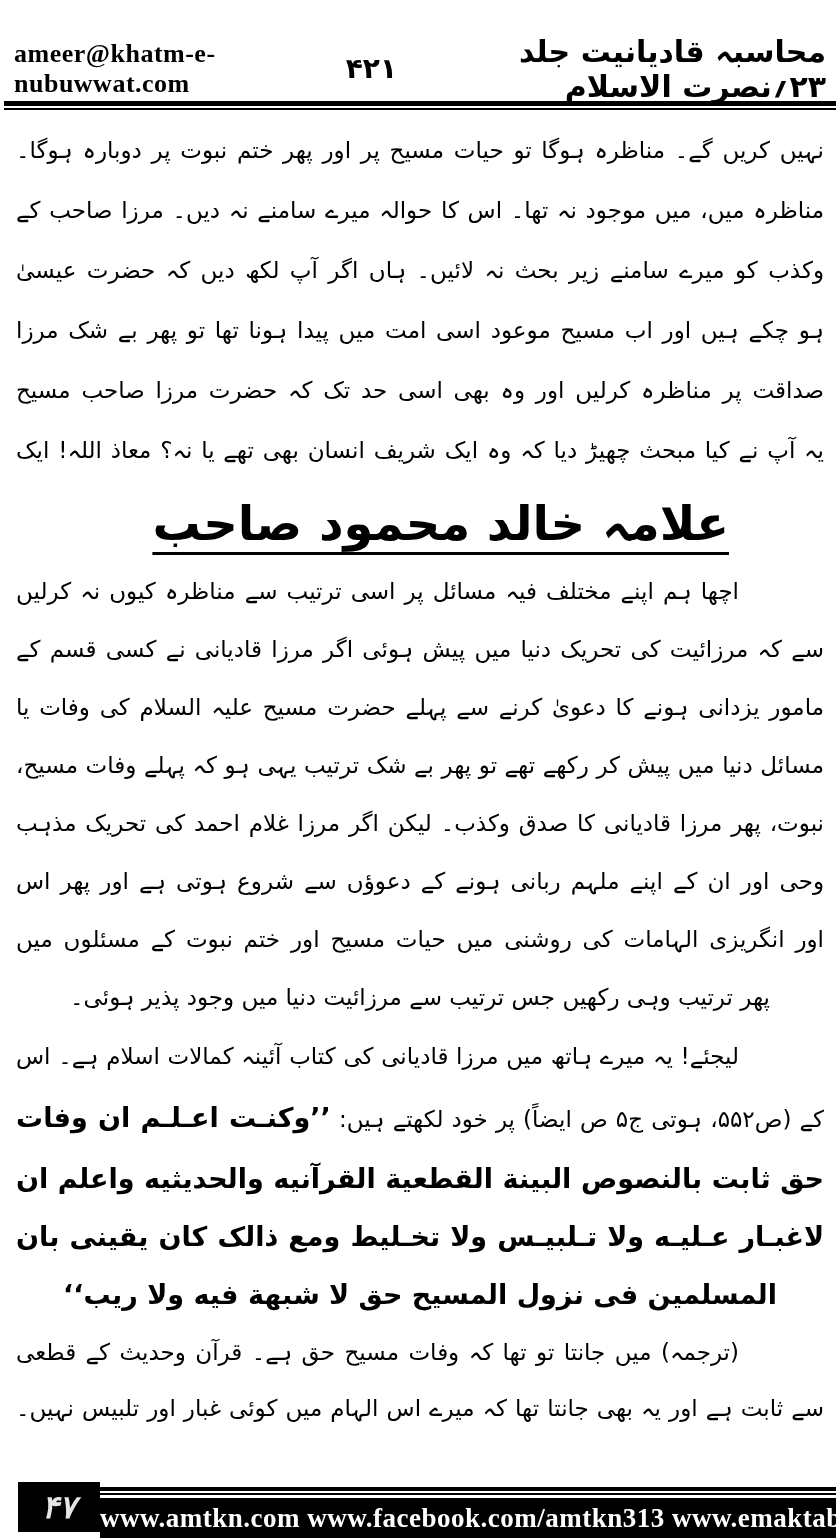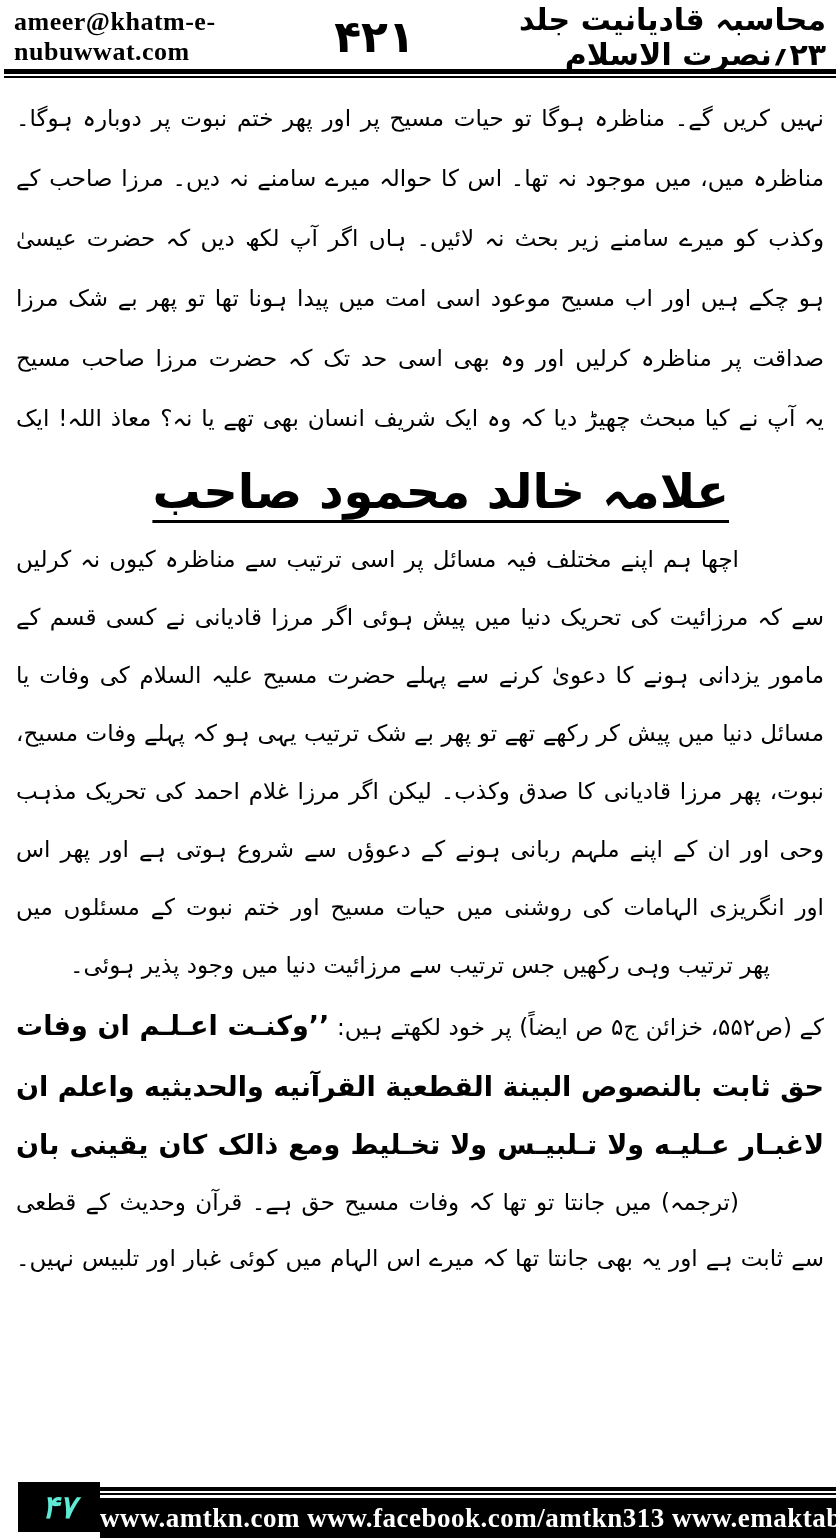--- a/index.html
+++ b/index.html
@@ -8,28 +8,28 @@
     width:840px; height:1540px;
     margin:0 auto;
     background:#ffffff;
     color:#000;
     overflow:hidden;
     font-family:"DejaVu Sans", sans-serif;
   }
   
   .header {
     display:flex; align-items:center;
-    height:58px; padding:8px 14px 0 14px;
+    height:58px; padding:8px 14px 0 14px;margin-top:32px;
   }
   .email {
     font-family:"Liberation Serif", serif;
     font-weight:bold; font-size:26px; letter-spacing:0.5px;
   }
   .pagenum {
-    font-weight:bold; font-size:44px; margin-left:52px; line-height:1;
+    font-weight:bold; font-size:28px; margin-left:52px; line-height:1;
   }
   .book-title {
     margin-left:auto; direction:rtl;
     font-weight:bold; font-size:30px;
   }
   .rule-thick { height:5px; background:#000; margin:3px 4px 0 4px; }
   .rule-thin  { height:2px; background:#000; margin:2px 4px 0 4px; }
 
   
   main { display:block; padding:10px 16px 0 16px; direction:rtl; }
@@ -57,21 +57,21 @@
     font-weight:bold; font-size:27px;
     height:58px; line-height:58px;
   }
   .trans .line { height:56px; line-height:56px; }
 
   
   .footer { position:absolute; left:0; right:0; bottom:0; height:66px; }
   .corner-box {
     position:absolute; left:18px; bottom:8px;
     width:82px; height:50px;
-    background:#000; color:#5eead4;
+    background:#000; color:#e5e5e5;
     font-weight:bold; font-size:32px;
     line-height:50px; text-align:center;
     font-style:italic;
   }
   .footer-right { position:absolute; left:100px; right:4px; bottom:2px; }
   .f-rule-thick { height:4px; background:#000; margin-bottom:2px; }
   .f-rule-thin  { height:2px; background:#000; margin-bottom:3px; }
   .links-bar {
     height:40px; background:#000; color:#fff;
     text-align:center; line-height:40px;
@@ -112,26 +112,28 @@
       <div class="line">سے کہ مرزائیت کی تحریک دنیا میں پیش ہوئی اگر مرزا قادیانی نے کسی قسم کے ملہم ربانی اور</div>
       <div class="line">مامور یزدانی ہونے کا دعویٰ کرنے سے پہلے حضرت مسیح علیہ السلام کی وفات یا اجرائے نبوت کے</div>
       <div class="line">مسائل دنیا میں پیش کر رکھے تھے تو پھر بے شک ترتیب یہی ہو کہ پہلے وفات مسیح، پھر جریان</div>
       <div class="line">نبوت، پھر مرزا قادیانی کا صدق وکذب۔ لیکن اگر مرزا غلام احمد کی تحریک مذہب ان کی اپنی</div>
       <div class="line">وحی اور ان کے اپنے ملہم ربانی ہونے کے دعوؤں سے شروع ہوتی ہے اور پھر اس قادیانی وحی</div>
       <div class="line">اور انگریزی الہامات کی روشنی میں حیات مسیح اور ختم نبوت کے مسئلوں میں ترمیم کی جاتی ہے تو</div>
       <div class="line partial">پھر ترتیب وہی رکھیں جس ترتیب سے مرزائیت دنیا میں وجود پذیر ہوئی۔</div>
     </div>
 
     <div class="para para3">
+      <div class="line indent">لیجئے! یہ میرے ہاتھ میں مرزا قادیانی کی کتاب آئینہ کمالات اسلام ہے۔ اس</div>
       <div class="line mixed">
-        <span class="urdu-seg">کے (ص۵۵۲، خزائن ج۵ ص ایضاً) پر خود لکھتے ہیں:</span>
+        <span class="urdu-seg">کے (ص۵۵۲، ہوتی ج۵ ص ایضاً) پر خود لکھتے ہیں:</span>
         <span class="arabic-seg">’’وکنـت اعـلـم ان وفات المسیح</span>
       </div>
       <div class="line arabic">حق ثابت بالنصوص البینة القطعیة القرآنیه والحدیثیه واعلم ان الهامی</div>
       <div class="line arabic">لاغبـار عـلیـه ولا تـلبیـس ولا تخـلیط ومع ذالک کان یقینی بان اعتقاد</div>
+      <div class="line arabic partial">المسلمین فی نزول المسیح حق لا شبهة فیه ولا ریب‘‘</div>
     </div>
 
     <div class="para trans">
       <div class="line indent">(ترجمہ) میں جانتا تو تھا کہ وفات مسیح حق ہے۔ قرآن وحدیث کے قطعی دلائل</div>
       <div class="line">سے ثابت ہے اور یہ بھی جانتا تھا کہ میرے اس الہام میں کوئی غبار اور تلبیس نہیں۔ مگر اس کے</div>
     </div>
 
   </main>
 
   <div class="footer">

